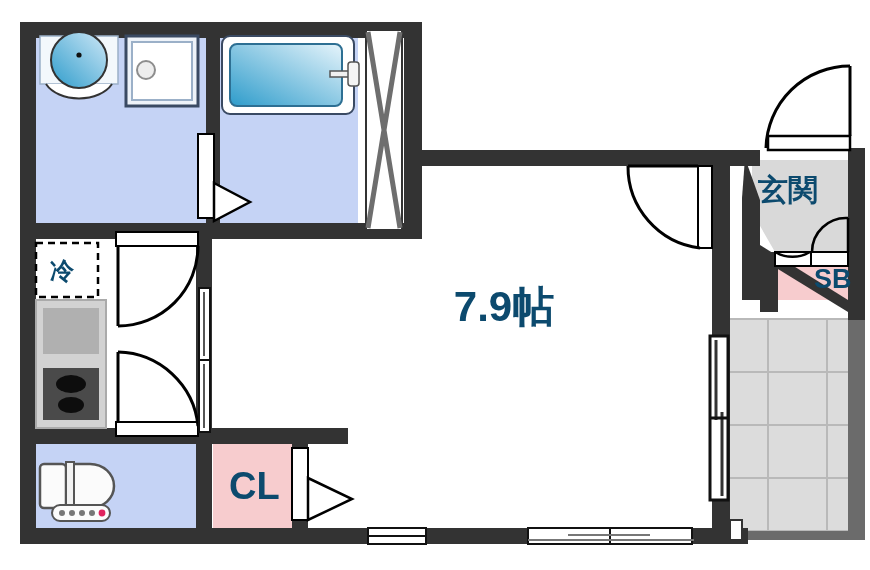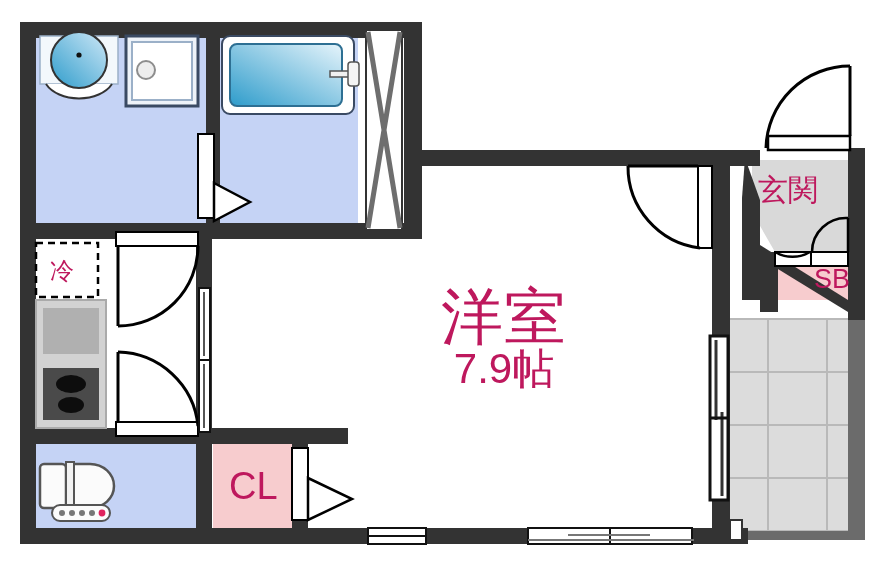--- a/index.html
+++ b/index.html
@@ -1,19 +1,19 @@
 <!DOCTYPE html>
 <html><head>
 <meta charset="utf-8">
 <style>
   html,body{margin:0;padding:0;background:#ffffff;}
   body{font-family:"Liberation Sans","DejaVu Sans",sans-serif;}
   #plan{position:relative;width:870px;height:570px;background:#ffffff;overflow:hidden;}
   #plan svg{display:block;}
-  .lbl{position:absolute;font-weight:normal;color:#be185d;white-space:nowrap;}
+  .lbl{position:absolute;font-weight:bold;color:#0c4a6e;white-space:nowrap;}
   #room-label{left:404px;top:286px;width:200px;text-align:center;line-height:1.0;}
   #room-label .l1{font-size:62px;letter-spacing:1px;}
   #room-label .l2{font-size:42px;letter-spacing:0px;}
   #genkan-label{left:758px;top:170px;font-size:30px;}
   #sb-label{left:814px;top:264px;font-size:27px;}
   #cl-label{left:229px;top:465px;font-size:38px;}
   #fridge-label{left:50px;top:255px;font-size:24px;}
 </style>
 </head>
 <body>
@@ -212,21 +212,20 @@
       <path d="M528 540 H694" stroke="#777" stroke-width="2"></path>
       <path d="M568 535 H650" stroke="#777" stroke-width="2"></path>
     </g>
 
     <g>
       <rect x="730" y="520" width="12" height="20" fill="#ffffff" stroke="#333" stroke-width="2"></rect>
     </g>
   </svg>
 
   <div class="lbl" id="room-label">
-    <div class="l1">洋室</div>
     <div class="l2">7.9帖</div>
   </div>
 
   <div class="lbl" id="genkan-label">玄関</div>
   <div class="lbl" id="sb-label">SB</div>
   <div class="lbl" id="cl-label">CL</div>
   <div class="lbl" id="fridge-label">冷</div>
 
 </div>
 

